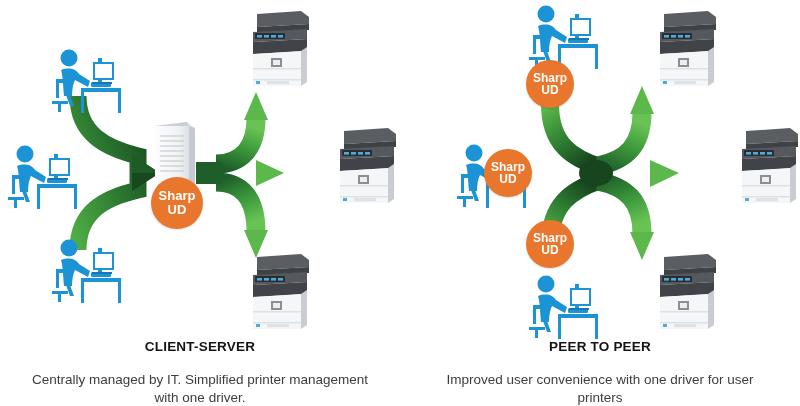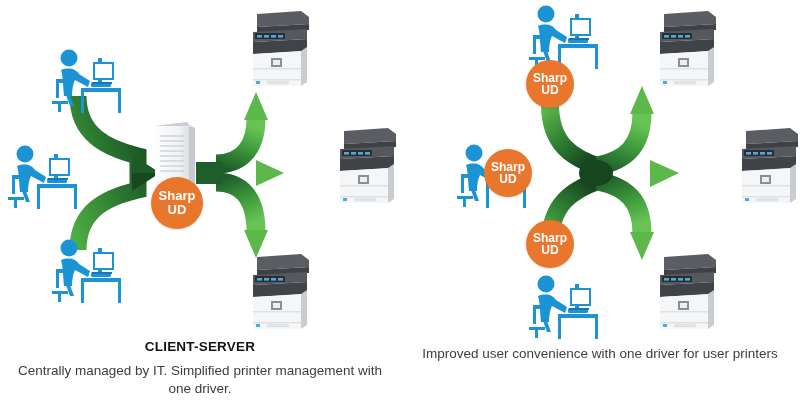--- a/index.html
+++ b/index.html
@@ -22,21 +22,21 @@
     position:absolute;left:0;width:400px;top:338px;
     text-align:center;
   }
   .caption-title{
     font-size:13.5px;font-weight:bold;color:#141414;
     letter-spacing:.2px;line-height:17px;
     margin:0 0 3px 0;
   }
   .caption-body{
     font-size:13.5px;color:#3d3d3d;line-height:17.5px;
-    margin:7px;padding:0 11px;
+    margin:16px;padding:0 11px;
   }
 
   
   .node{position:absolute;}
 
   
   .user{width:74px;height:68px;}
   .user svg{display:block;width:100%;height:100%;}
 
   
@@ -520,17 +520,18 @@
             <rect x="30" y="54" width="7" height="5" fill="#ECEEF0"></rect>
             <rect x="13" y="75" width="4" height="3" fill="#4FA9DC"></rect>
             <rect x="24" y="75" width="22" height="3.2" rx="1" fill="#DFE3E6"></rect>
           </g>
         </svg>
       </div>
 
     </div>
 
     <div class="caption">
+      <p class="caption-title">PEER TO PEER</p>
       <p class="caption-body">Improved user convenience with one driver for user printers</p>
     </div>
   </div>
 
 </div>
 
 </body></html>

